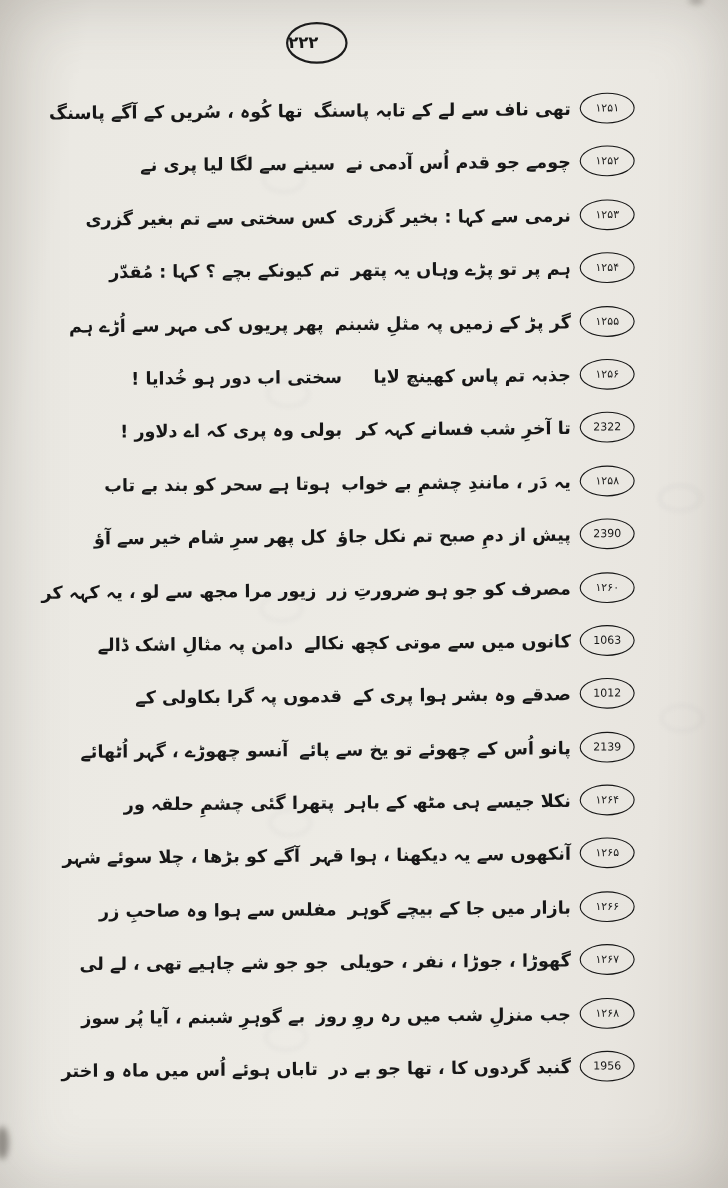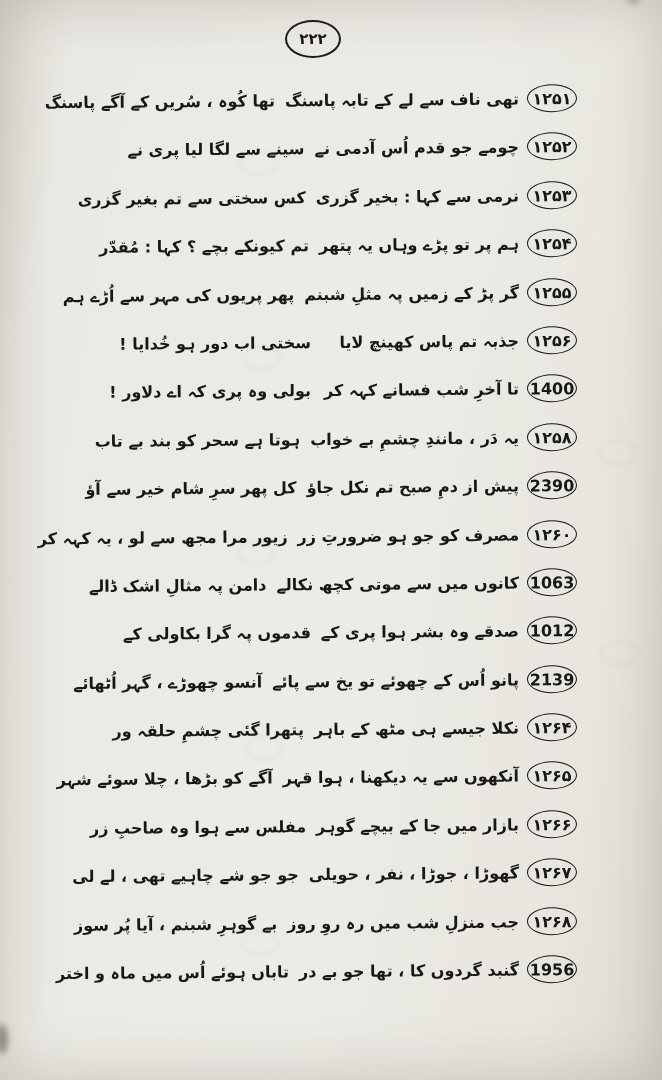--- a/index.html
+++ b/index.html
@@ -17,36 +17,36 @@
   
   .bleed{
     position:absolute;width:34px;height:20px;border-radius:50%;
     border:3px solid #8a8a92;opacity:.07;filter:blur(2px);
   }
   .stain{
     position:absolute;background:#55504a;border-radius:50%;
     filter:blur(3px);
   }
   .pagenum-oval{
-    position:absolute;left:285px;top:20px;width:52px;height:34px;
+    position:absolute;left:260px;top:20px;width:52px;height:34px;
     border:2.6px solid #1c1c1c;border-radius:50%;
-    display:flex;align-items:center;justify-content:center;
+    display:flex;align-items:center;justify-content:flex-start;
     font-size:15px;font-weight:700;letter-spacing:1px;
   }
   .rows{position:absolute;top:76px;right:0;left:0;}
   .row{
     height:48.4px;display:flex;align-items:center;
     direction:rtl;padding-right:85px;
     transform:rotate(-0.45deg);
   }
   .oval{
     flex:0 0 48px;height:26px;margin-left:8px;
     border:1.6px solid #161616;border-radius:50%;
     display:flex;align-items:center;justify-content:center;
-    font-size:16px;font-weight:700;
+    font-size:10px;font-weight:400;
   }
   .m1{
     flex:0 0 198px;text-align:start;white-space:nowrap;
     font-size:16px;font-weight:700;margin-left:10px;
   }
   .m2{
     flex:0 0 305px;text-align:start;white-space:nowrap;
     font-size:16px;font-weight:700;
   }
 </style>
@@ -114,21 +114,21 @@
     <div class="row">
       <span class="oval">
           <span dir="rtl">۱۲۵۶</span>
         </span>
       <span class="m1" dir="rtl">جذبہ تم پاس کھینچ لایا</span>
       <span class="m2" dir="rtl">سختی اب دور ہو خُدایا !</span>
     </div>
 
     <div class="row">
       <span class="oval">
-          <span dir="rtl">1400</span>
+          <span dir="rtl">2322</span>
         </span>
       <span class="m1" dir="rtl">تا آخرِ شب فسانے کہہ کر</span>
       <span class="m2" dir="rtl">بولی وہ پری کہ اے دلاور !</span>
     </div>
 
     <div class="row">
       <span class="oval">
           <span dir="rtl">۱۲۵۸</span>
         </span>
       <span class="m1" dir="rtl">یہ دَر ، مانندِ چشمِ بے خواب</span>

